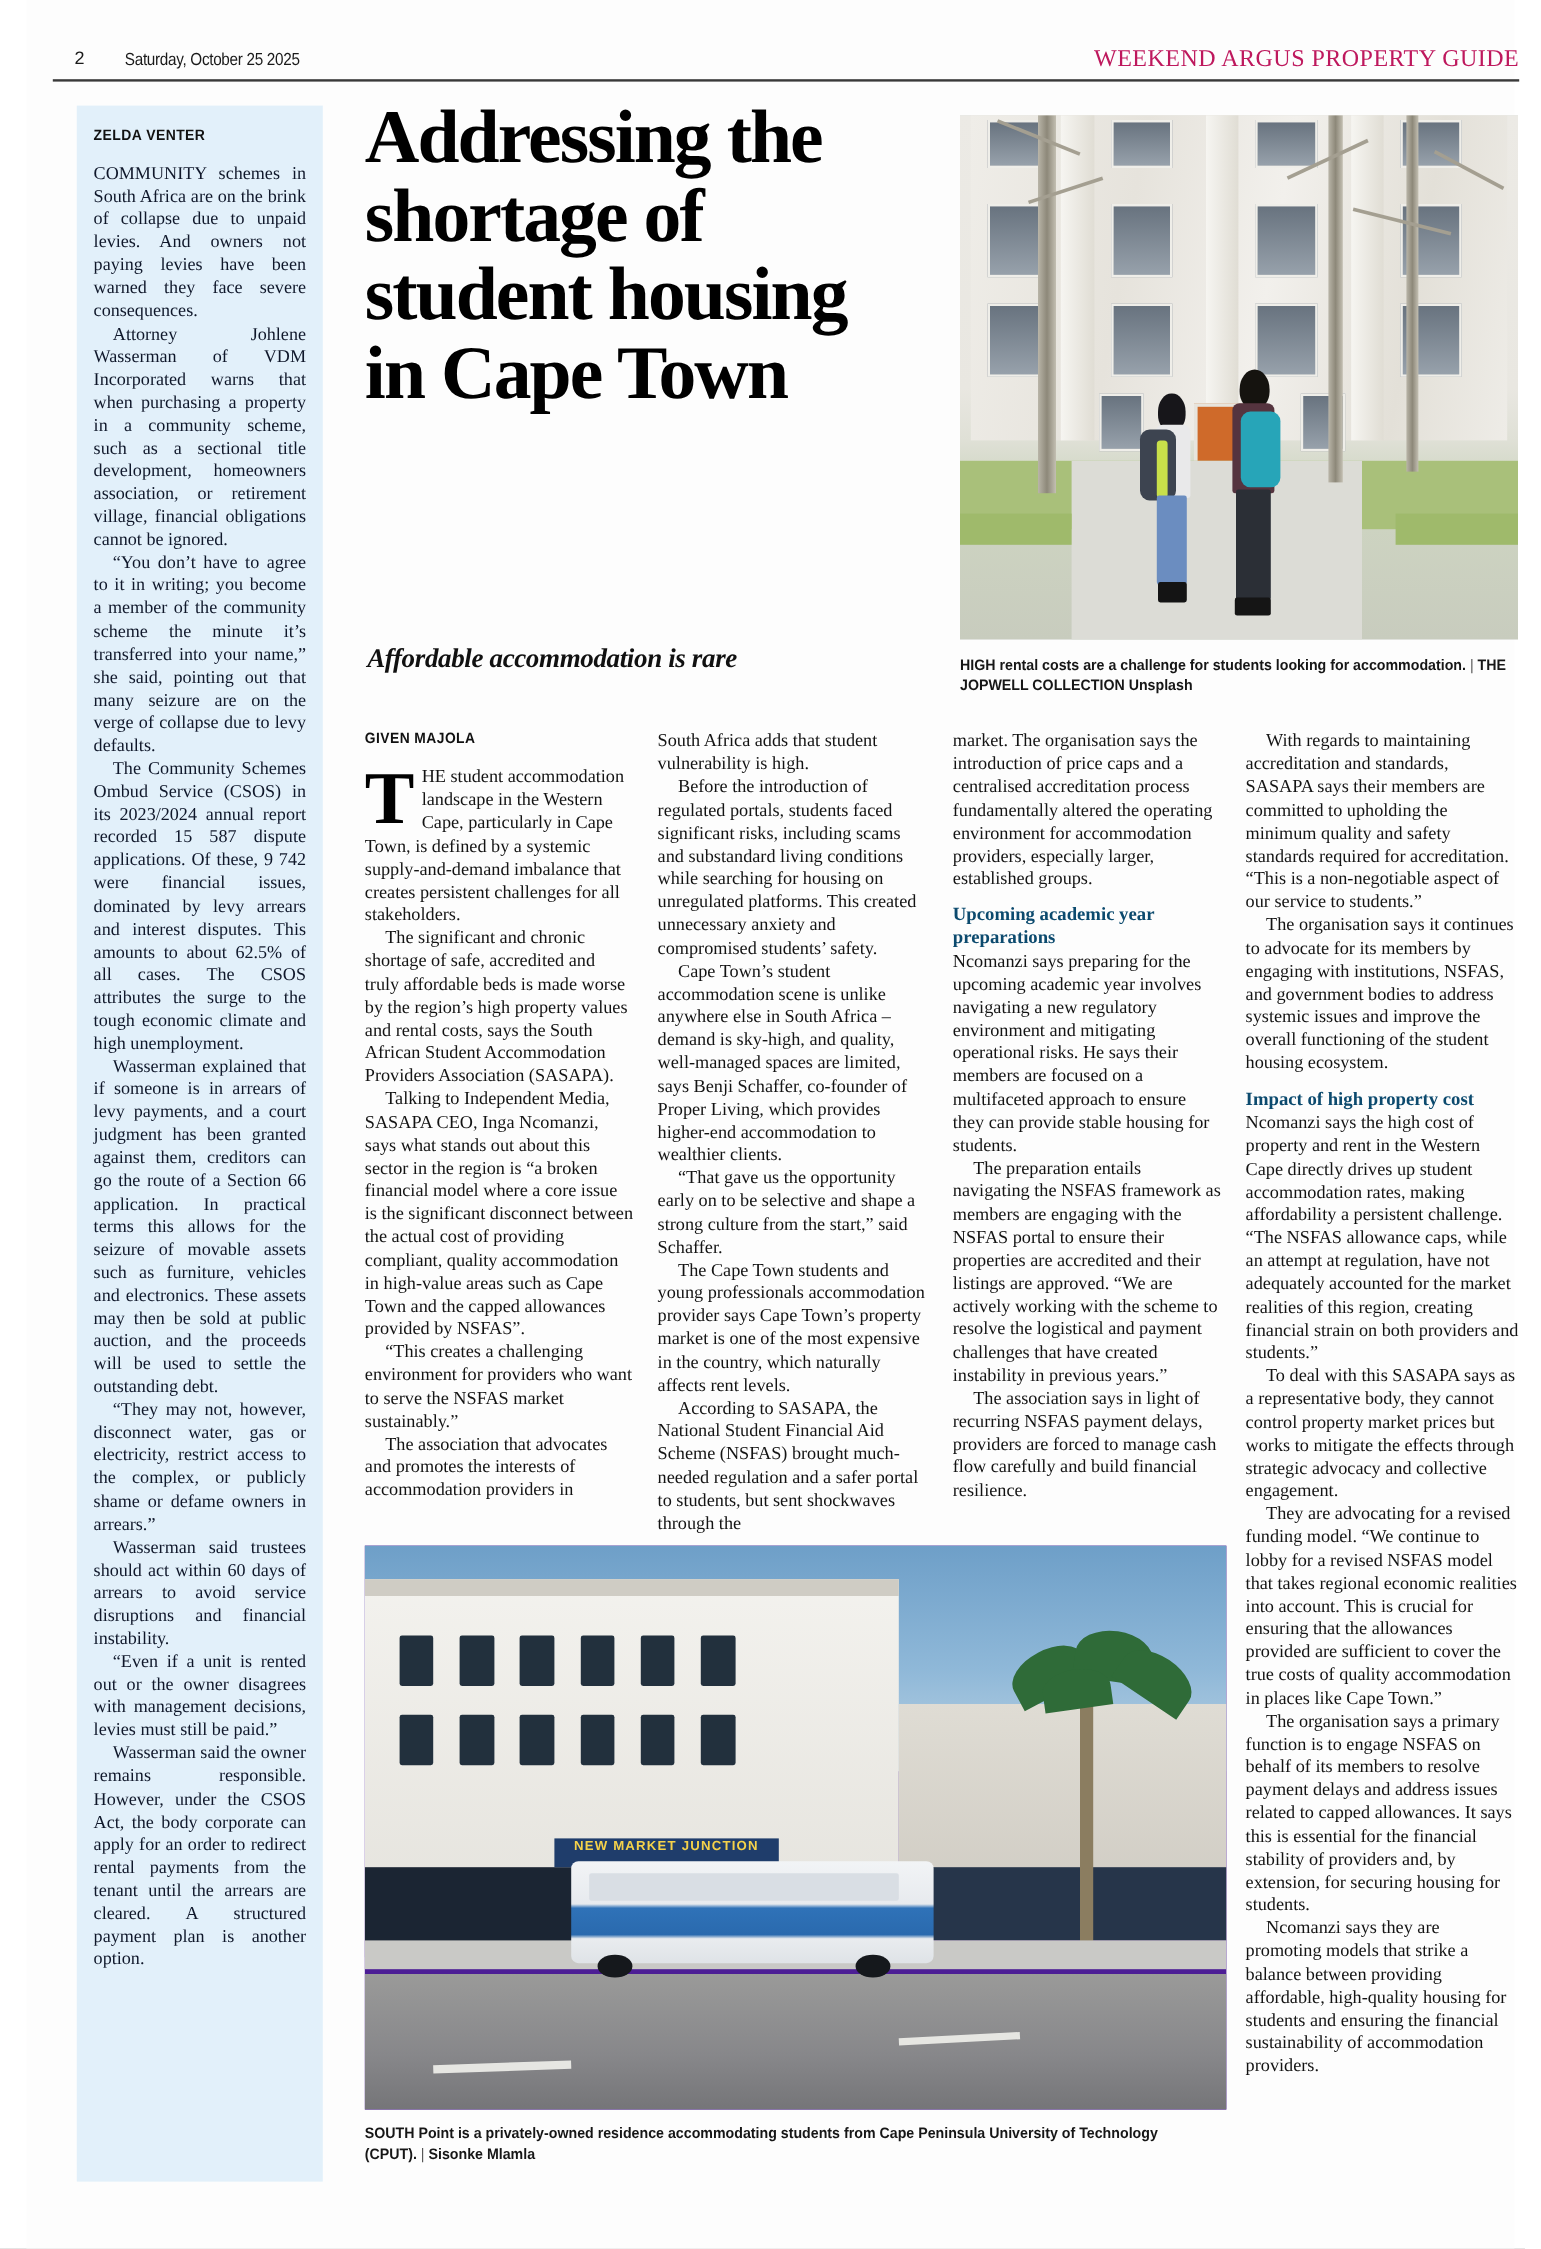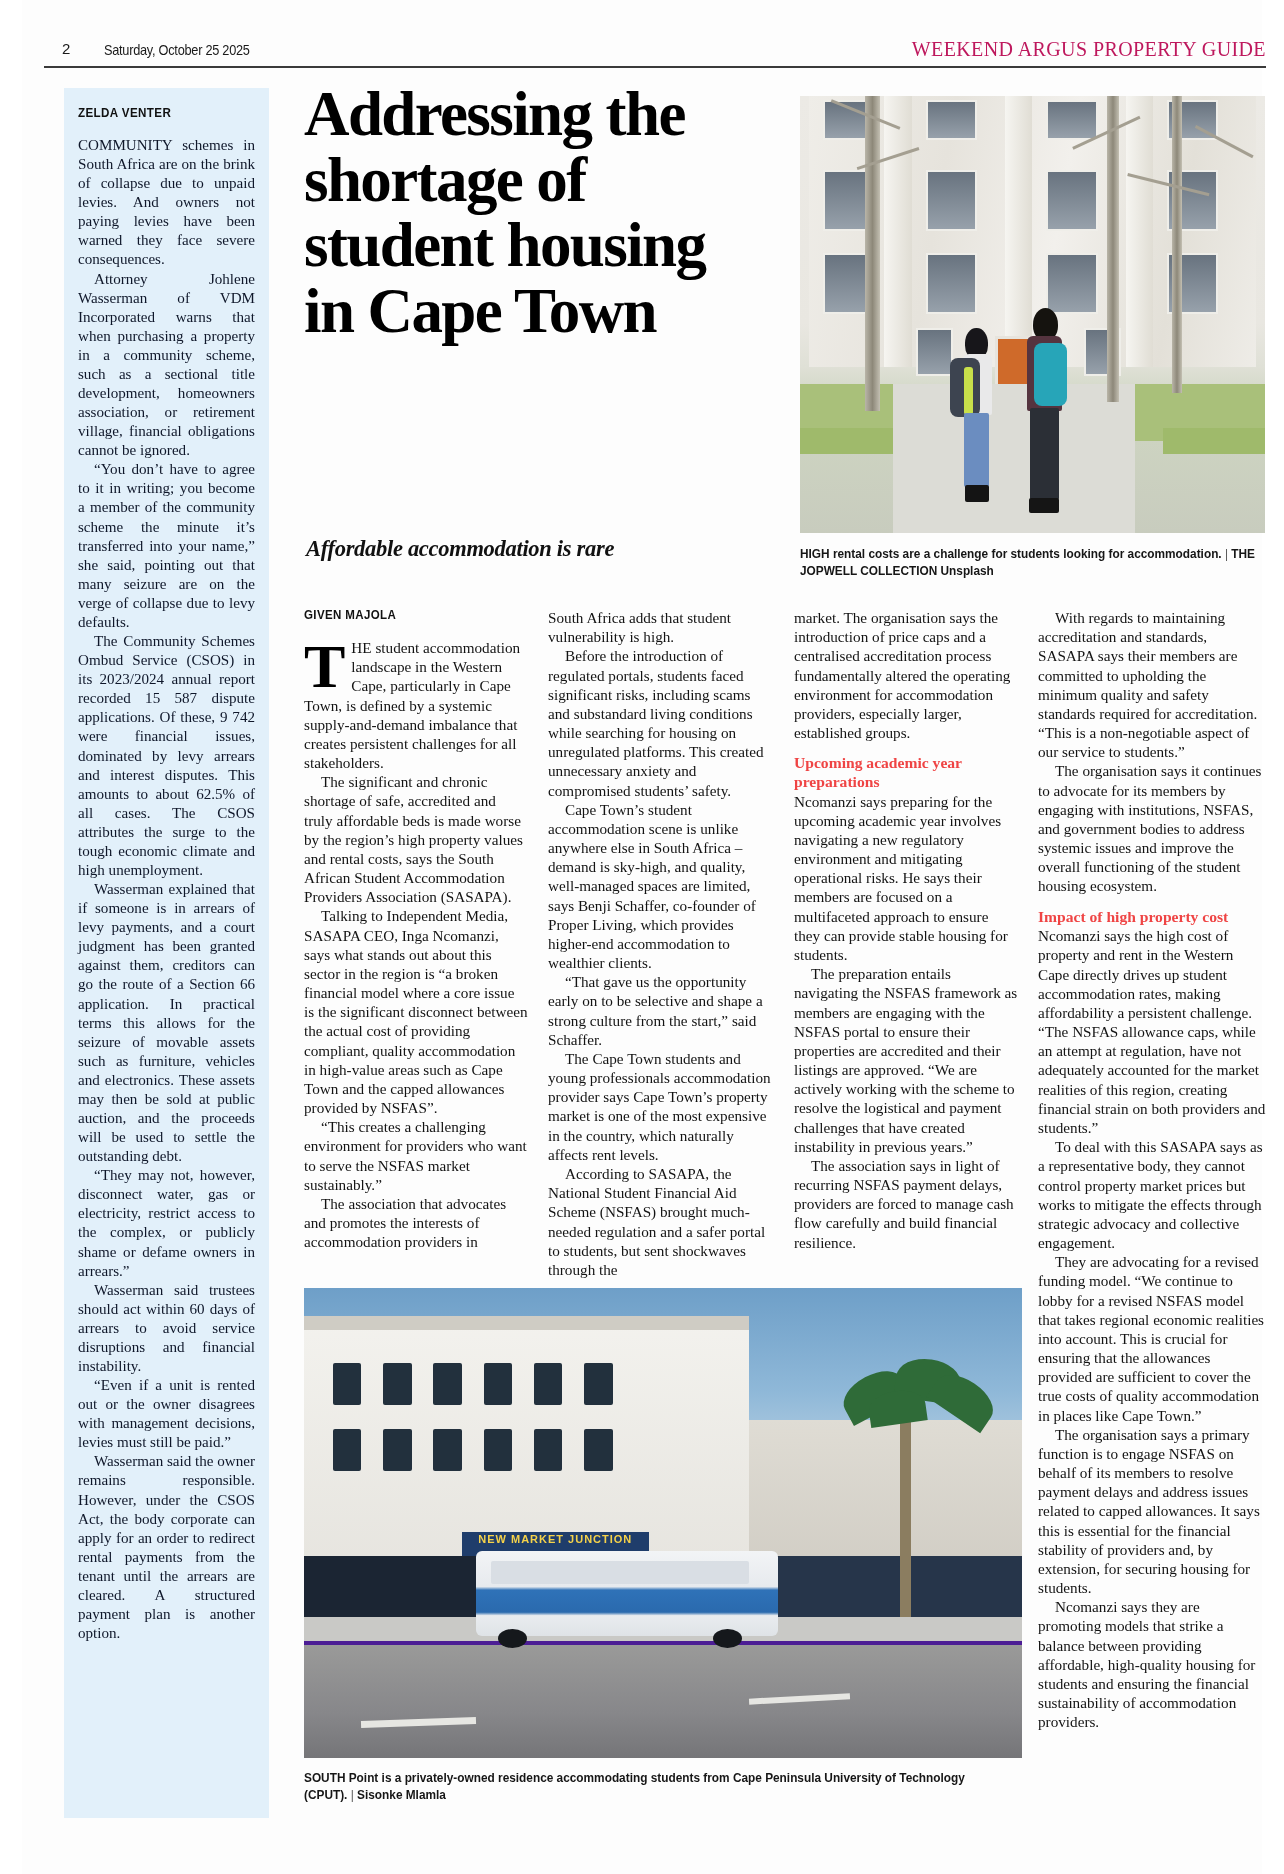--- a/index.html
+++ b/index.html
@@ -186,21 +186,21 @@
     margin: 0;
     text-align: left;
   }
   .col p.indent { text-indent: 17px; }
   .col h3 {
     font-family: "Liberation Serif", serif;
     font-size: 15.6px;
     font-weight: bold;
     line-height: 1.2;
     margin: 12px 0 0 0;
-    color: #ef4444;
+    color: #0c4a6e;
   }
   .col-byline {
     font-family: "Liberation Sans", sans-serif;
     font-weight: bold;
     font-size: 12.4px;
     letter-spacing: 0.4px;
     color: #111;
     margin-bottom: 16px;
     transform: scaleX(0.93);
     transform-origin: left center;

